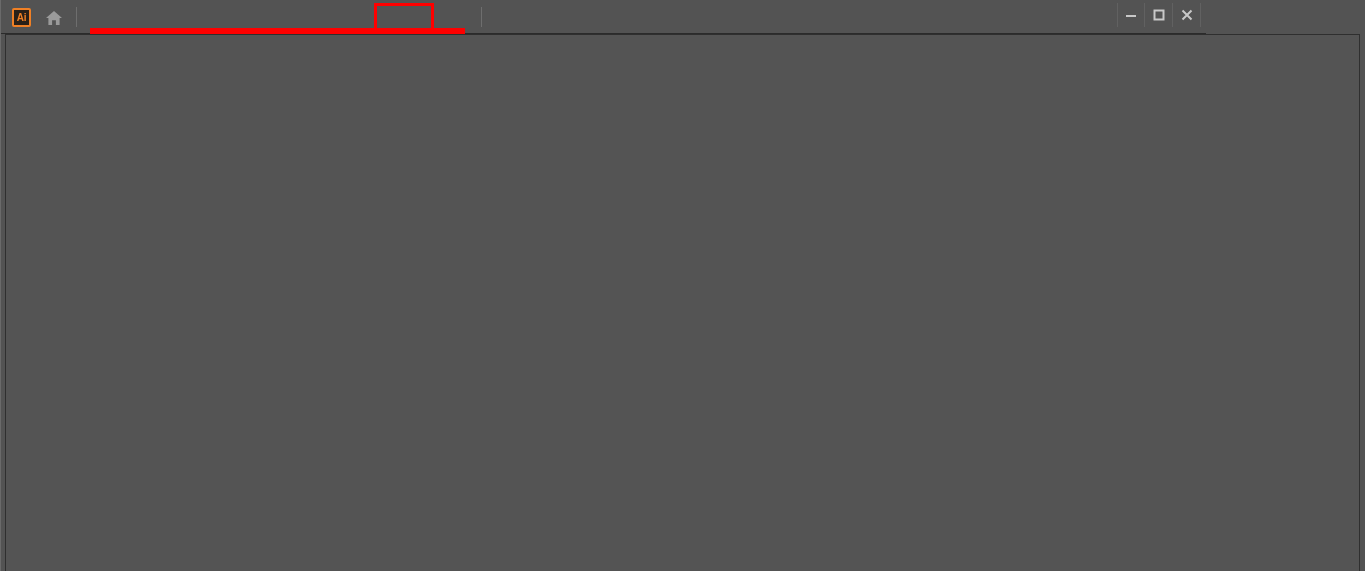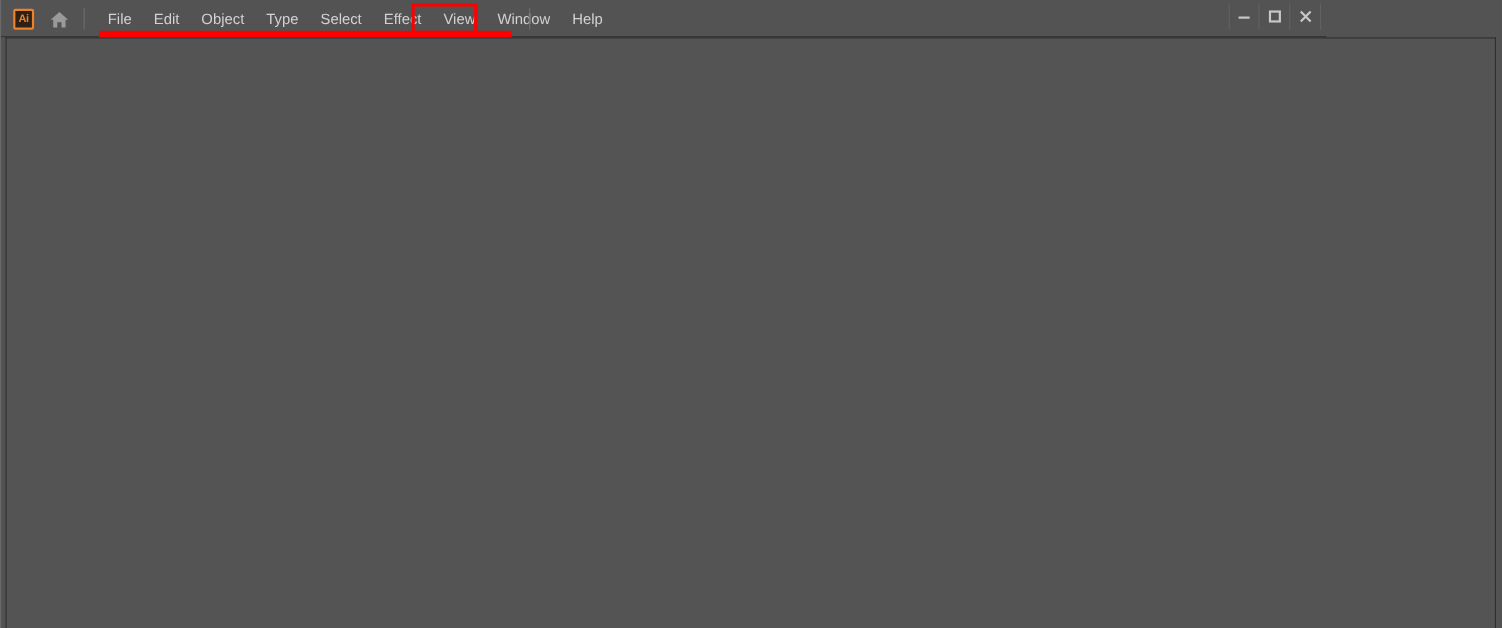--- a/index.html
+++ b/index.html
@@ -193,31 +193,20 @@
     <div class="ai-logo">Ai</div>
 
     <div class="home-icon">
       <svg width="18" height="16" viewBox="0 0 18 16" aria-hidden="true">
         <path d="M9 1 L17 8 L14.6 8 L14.6 15 L10.9 15 L10.9 10.2 L7.1 10.2 L7.1 15 L3.4 15 L3.4 8 L1 8 Z" fill="#9a9a9a"></path>
       </svg>
     </div>
 
     <div class="sep sep-left"></div>
 
-    <div class="menu-items">
-      <div class="menu-item">File</div>
-      <div class="menu-item">Edit</div>
-      <div class="menu-item">Object</div>
-      <div class="menu-item">Type</div>
-      <div class="menu-item">Select</div>
-      <div class="menu-item">Effect</div>
-      <div class="menu-item">View</div>
-      <div class="menu-item">Window</div>
-      <div class="menu-item">Help</div>
-    </div>
 
     <div class="sep sep-right"></div>
 
     <div class="wincontrols">
       <div class="winbtn">
         <svg width="12" height="10" viewBox="0 0 12 10" aria-hidden="true">
           <rect x="1" y="5" width="10" height="2" fill="#c8c8c8"></rect>
         </svg>
       </div>
       <div class="winbtn">

